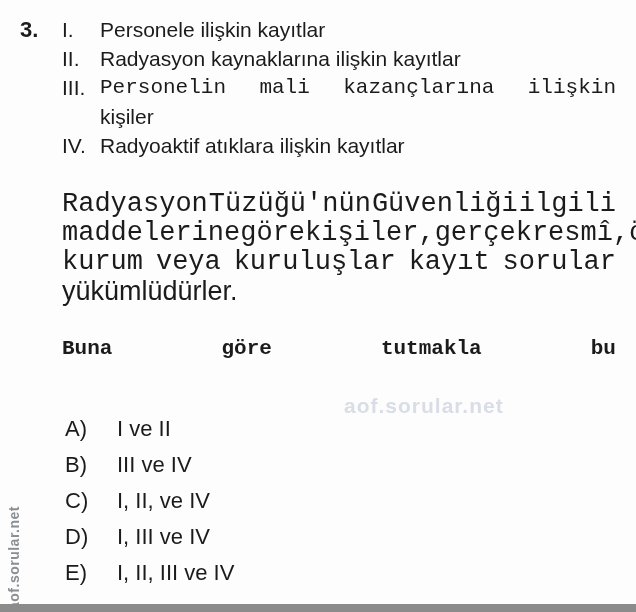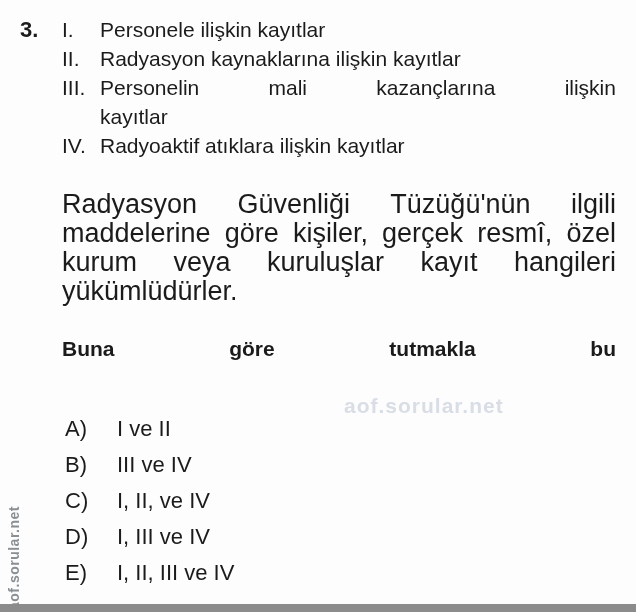--- a/index.html
+++ b/index.html
@@ -24,21 +24,21 @@
     position: absolute;
     left: 62px;
     top: 15px;
     width: 554px;
     font-size: 21px;
     line-height: 29px;
   }
   .lrow { display: flex; }
   .num { flex: 0 0 38px; }
   .lcontent { flex: 1; min-width: 0; }
-  .jline { display: flex; justify-content: space-between; }
+  .jline { display: flex; justify-content: space-between; font-family: Liberation Mono, monospace; }
   .para {
     position: absolute;
     left: 62px;
     top: 190px;
     width: 554px;
     font-size: 27px;
     line-height: 29px;
   }
   .prompt {
     position: absolute;
@@ -112,52 +112,52 @@
     </div>
     <div class="lrow">
       <span class="num">III.</span>
       <div class="lcontent">
         <div class="jline">
             <span>Personelin</span>
             <span>mali</span>
             <span>kazançlarına</span>
             <span>ilişkin</span>
           </div>
-        <div>kayıtlar</div>
+        <div>kişiler</div>
       </div>
     </div>
     <div class="lrow">
       <span class="num">IV.</span>
       <div class="lcontent">
         <div>Radyoaktif atıklara ilişkin kayıtlar</div>
       </div>
     </div>
   </div>
 
   <div class="para">
     <div class="jline">
         <span>Radyasyon</span>
+        <span>Tüzüğü'nün</span>
         <span>Güvenliği</span>
-        <span>Tüzüğü'nün</span>
         <span>ilgili</span>
       </div>
     <div class="jline">
         <span>maddelerine</span>
         <span>göre</span>
         <span>kişiler,</span>
         <span>gerçek</span>
         <span>resmî,</span>
         <span>özel</span>
       </div>
     <div class="jline">
         <span>kurum</span>
         <span>veya</span>
         <span>kuruluşlar</span>
         <span>kayıt</span>
-        <span>hangileri</span>
+        <span>sorular</span>
       </div>
     <div>yükümlüdürler.</div>
   </div>
 
   <div class="prompt">
     <div class="jline">
         <span>Buna</span>
         <span>göre</span>
         <span>tutmakla</span>
         <span>bu</span>

